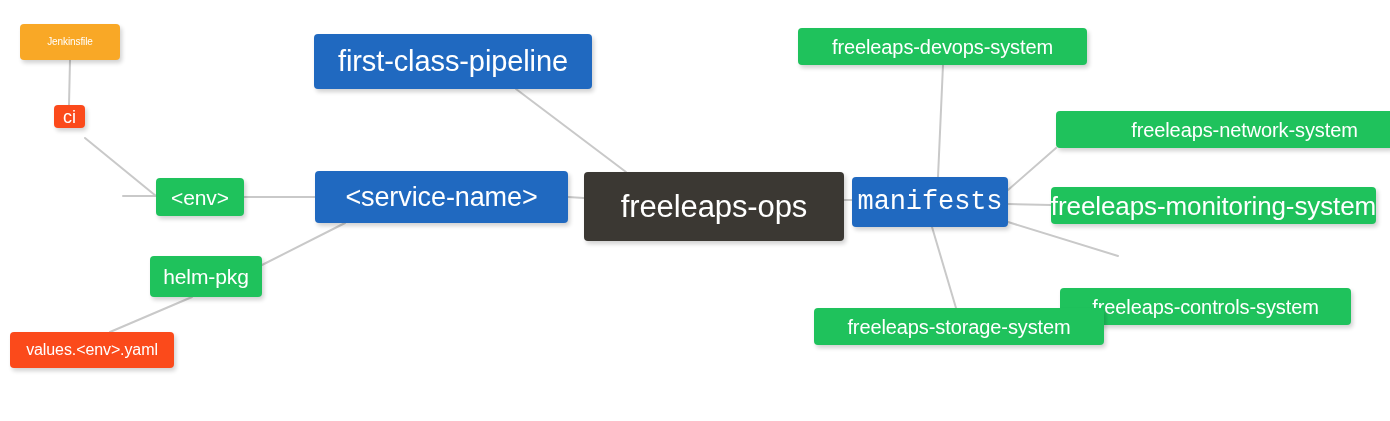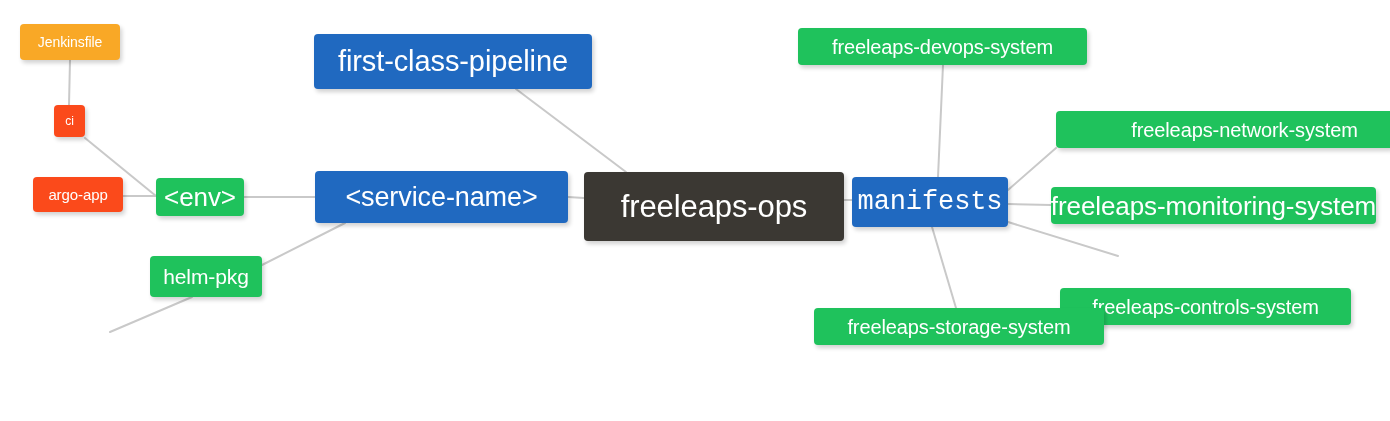--- a/index.html
+++ b/index.html
@@ -43,24 +43,24 @@
   }
 
   
   .c-root   { background: #3b3833; }
   .c-blue   { background: #2069c0; }
   .c-green  { background: #1fc25c; }
   .c-orange { background: #f9a826; }
   .c-red    { background: #fb4a1b; }
 
   
-  .n-jenkinsfile      { left: 20px;   top: 24px;  width: 100px; height: 36px; font-size: 14px; }
-  .n-ci               { left: 54px;   top: 105px; width: 31px;  height: 32px; font-size: 12px; }
+  .n-jenkinsfile      { left: 20px;   top: 24px;  width: 100px; height: 36px; font-size: 10px; }
+  .n-ci               { left: 54px;   top: 105px; width: 31px;  height: 23px; font-size: 18px; }
   .n-argo-app         { left: 33px;   top: 177px; width: 90px;  height: 35px; font-size: 15px; }
-  .n-env              { left: 156px;  top: 178px; width: 88px;  height: 38px; font-size: 26px; }
+  .n-env              { left: 156px;  top: 178px; width: 88px;  height: 38px; font-size: 21px; }
   .n-helm-pkg         { left: 150px;  top: 256px; width: 112px; height: 41px; font-size: 21px; }
   .n-values-yaml      { left: 10px;   top: 332px; width: 164px; height: 36px; font-size: 16px; }
   .n-first-class      { left: 314px;  top: 34px;  width: 278px; height: 55px; font-size: 29px; }
   .n-service-name     { left: 315px;  top: 171px; width: 253px; height: 52px; font-size: 27px; }
   .n-root             { left: 584px;  top: 172px; width: 260px; height: 69px; font-size: 31px; }
   .n-manifests        { left: 852px;  top: 177px; width: 156px; height: 50px; font-size: 27px; font-family: Liberation Mono, monospace; }
   .n-devops-system    { left: 798px;  top: 28px;  width: 289px; height: 37px; font-size: 20px; }
   .n-network-system   { left: 1056px; top: 111px; width: 337px; height: 37px; font-size: 20px; padding-left: 40px; }
   .n-monitoring-system{ left: 1051px; top: 187px; width: 325px; height: 37px; font-size: 26px; }
   .n-controls-system  { left: 1060px; top: 256px; width: 291px; height: 37px; font-size: 20px; margin-top: 32px; }
@@ -105,32 +105,32 @@
   </svg>
 
   <div class="node c-orange n-jenkinsfile">
     <span class="node-label">Jenkinsfile</span>
   </div>
 
   <div class="node c-red n-ci">
     <span class="node-label">ci</span>
   </div>
 
-  <div class="node c-red n-argo-app">
-    <span class="node-label">argo-app</span>
-  </div>
 
   <div class="node c-green n-env">
     <span class="node-label">&lt;env&gt;</span>
   </div>
 
   <div class="node c-green n-helm-pkg">
     <span class="node-label">helm-pkg</span>
   </div>
 
+  <div class="node c-red n-values-yaml">
+    <span class="node-label">values.&lt;env&gt;.yaml</span>
+  </div>
 
   <div class="node c-blue n-first-class">
     <span class="node-label">first-class-pipeline</span>
   </div>
 
   <div class="node c-blue n-service-name">
     <span class="node-label">&lt;service-name&gt;</span>
   </div>
 
   <div class="node c-root n-root">

